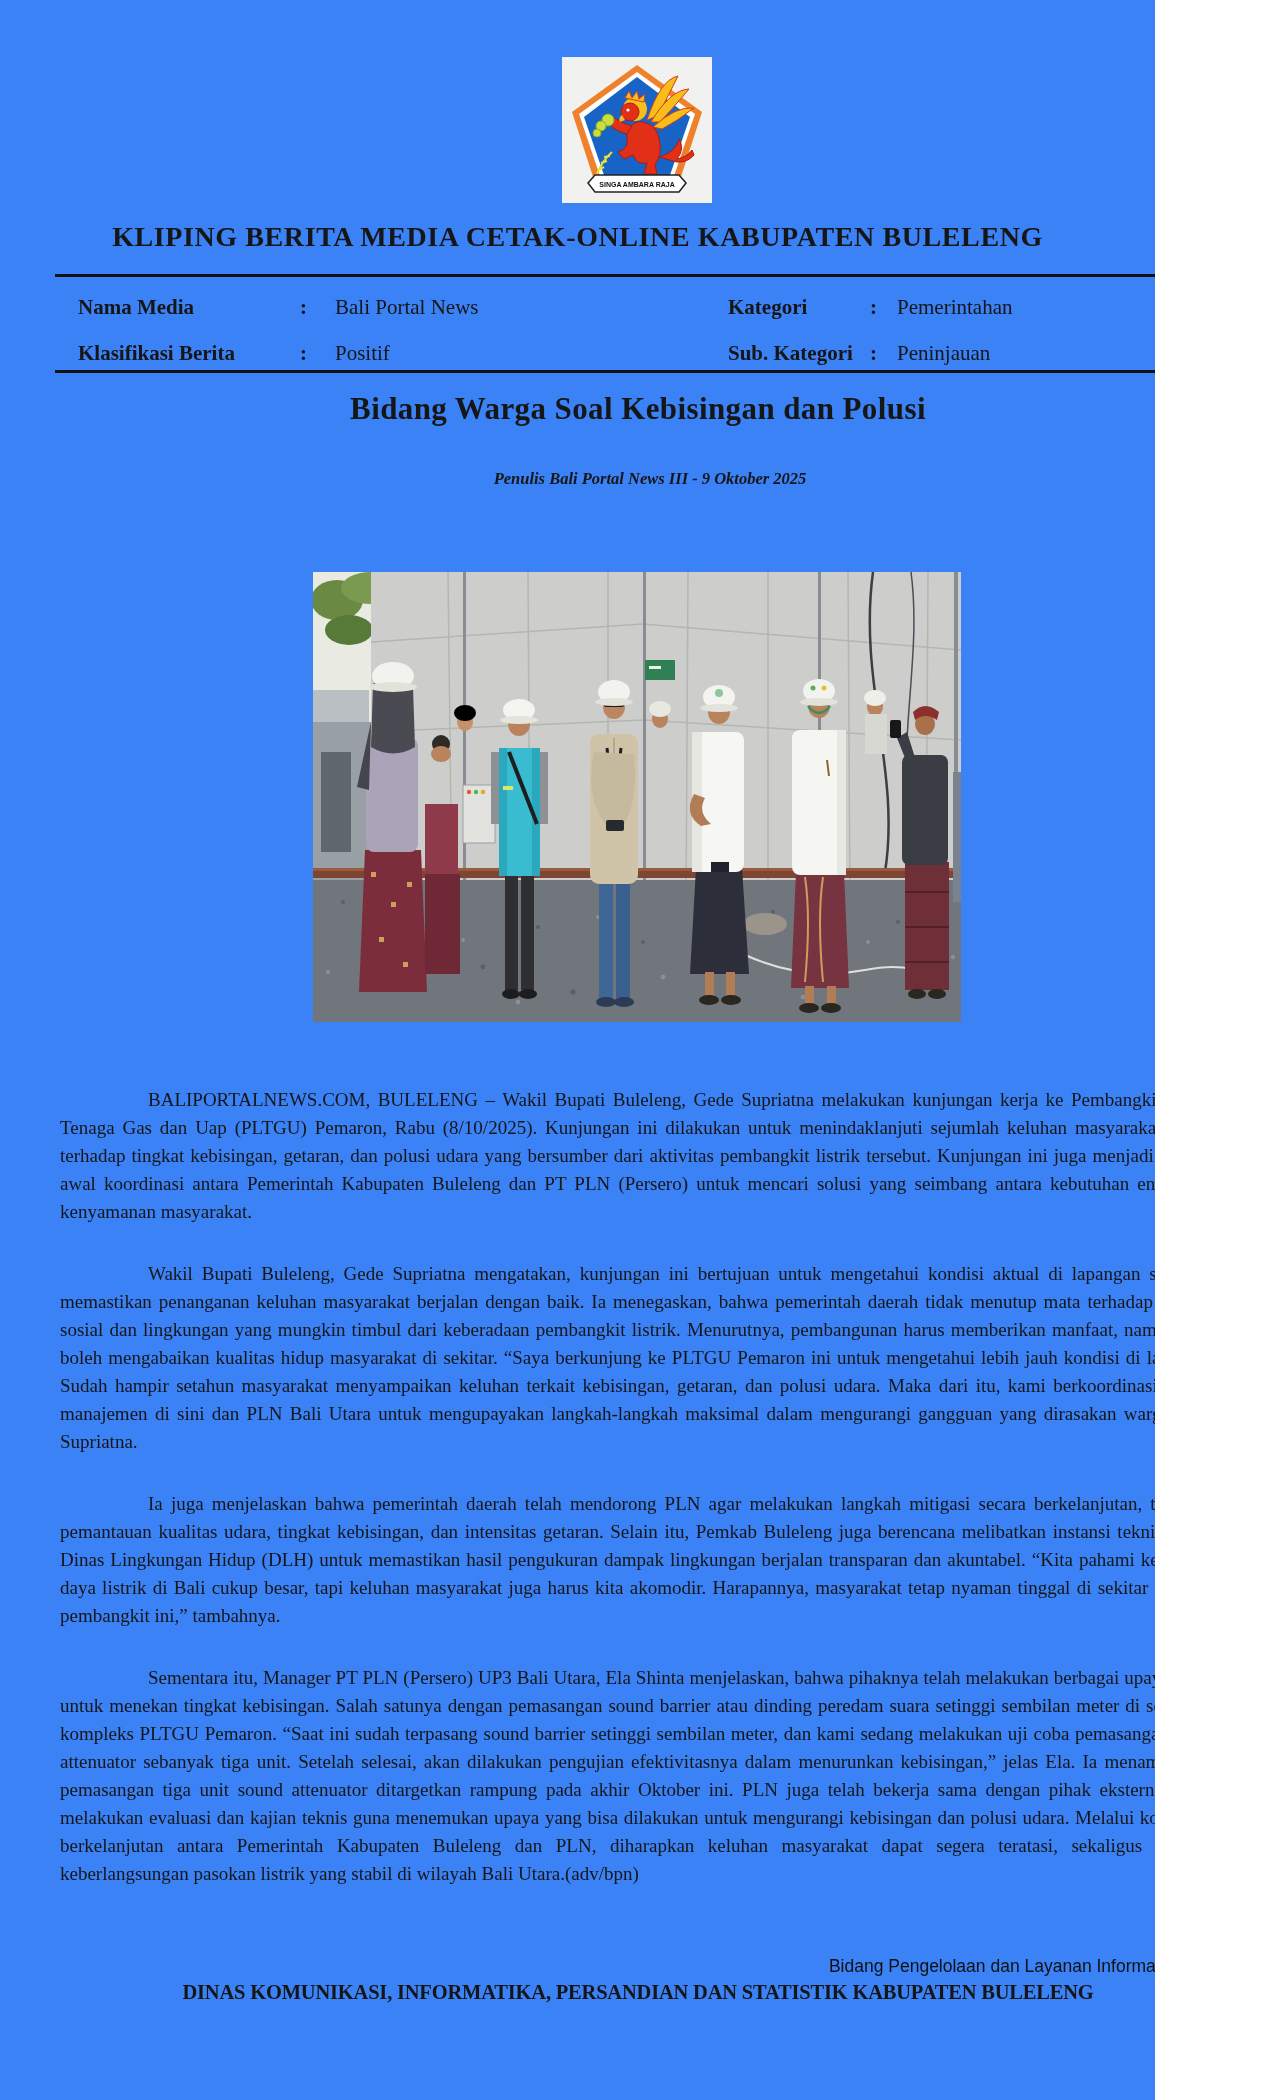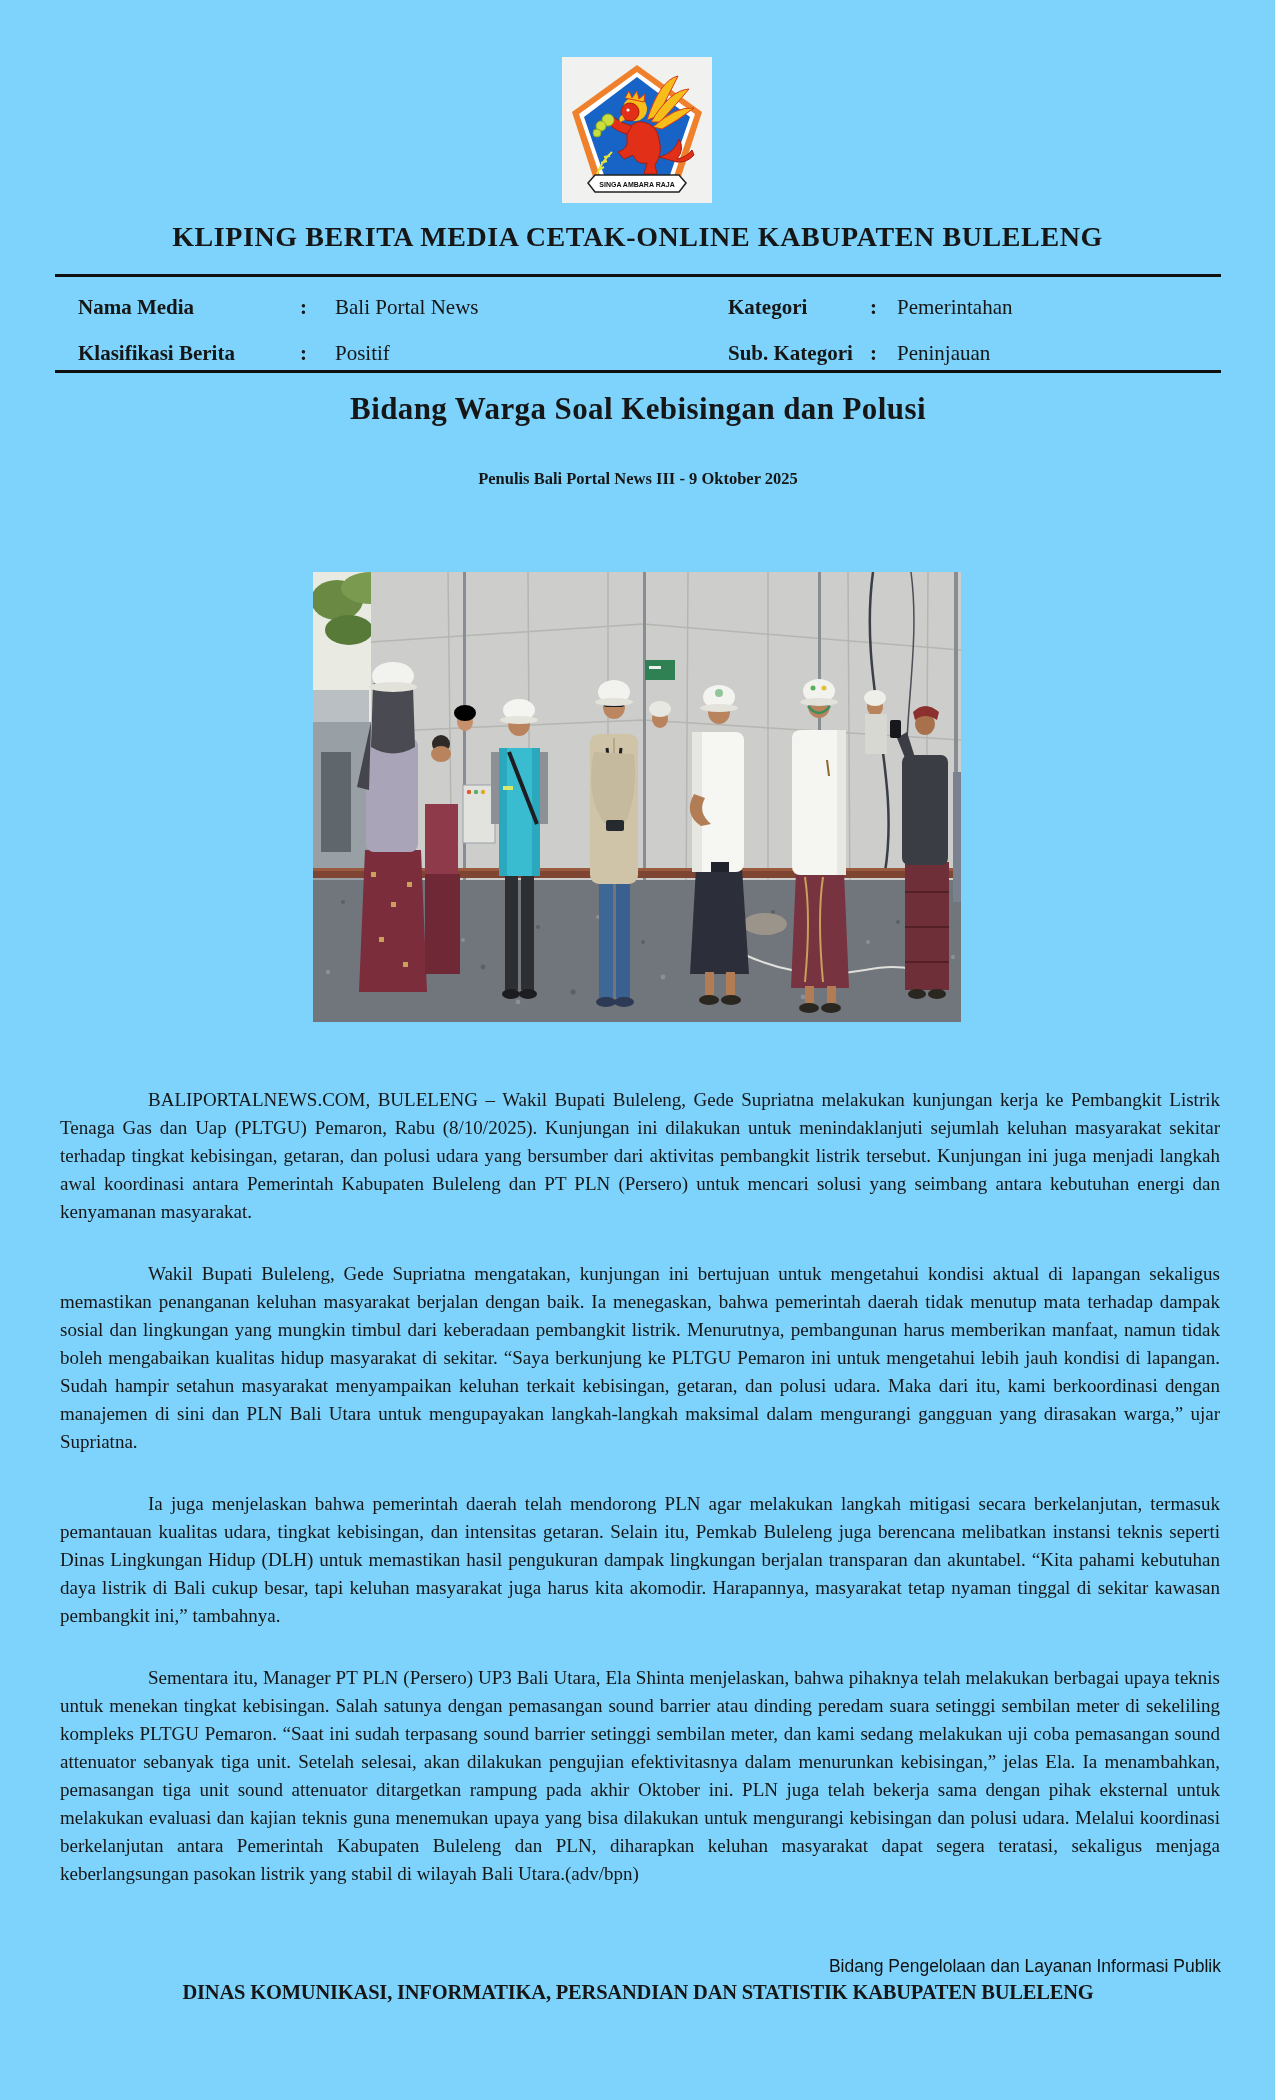--- a/index.html
+++ b/index.html
@@ -1,35 +1,35 @@
 <!DOCTYPE html>
 <html><head>
 <meta charset="utf-8">
 <style>
   html,body{margin:0;padding:0;background:#fff;}
-  .page{position:relative;width:1275px;height:2100px;background:#7dd3fc;overflow:hidden;
+  .page{position:relative;width:1155px;height:2100px;background:#3b82f6;overflow:hidden;
         font-family:"Liberation Serif",serif;color:#161616;}
   .logo-box{position:absolute;left:562px;top:57px;width:150px;height:146px;background:#f1f1ef;
             display:flex;align-items:center;justify-content:center;}
   .header-title{position:absolute;left:0;top:221px;width:100%;text-align:center;
                 font-weight:bold;font-size:28px;letter-spacing:.6px;white-space:nowrap;}
   .rule{position:absolute;left:55px;width:1166px;background:#101010;}
   .rule-1{top:274px;height:3px;}
   .rule-2{top:370px;height:3px;}
   .meta{position:absolute;left:55px;top:285px;width:1170px;height:88px;font-size:21px;margin-top:8px;}
   .meta span{position:absolute;white-space:nowrap;}
   .m-label{font-weight:bold;}
   .m-colon{font-weight:bold;}
   .r1{top:2px;} .r2{top:48px;}
   .c-l-label{left:23px;} .c-l-colon{left:245px;} .c-l-value{left:280px;}
   .c-r-label{left:673px;} .c-r-colon{left:815px;} .c-r-value{left:842px;}
   .article-title{position:absolute;left:55px;top:390px;width:1166px;text-align:center;
                  font-weight:bold;font-size:31px;line-height:38px;letter-spacing:.4px;}
-  .byline{position:absolute;left:55px;top:469px;width:1166px;text-align:center;
-          font-weight:bold;font-size:16.5px;}
+  .byline{position:absolute;left:67px;top:469px;width:1166px;text-align:center;
+          font-weight:bold;font-size:16.5px;font-style:italic;}
   .photo{position:absolute;left:313px;top:572px;width:648px;height:450px;}
   .body-text{position:absolute;left:60px;top:1086px;width:1160px;}
   .body-text p{margin:0 0 34px 0;font-size:19px;line-height:28px;text-align:justify;
                text-indent:88px;}
   .source-url{position:absolute;left:60px;top:1843px;width:1160px;font-weight:bold;
               font-size:19px;line-height:27px;}
   .source-url div{white-space:nowrap;}
   .footer-unit{position:absolute;left:55px;top:1956px;width:1166px;text-align:right;
                font-family:"Liberation Sans",sans-serif;font-size:17.5px;color:#111;}
   .footer-agency{position:absolute;left:55px;top:1981px;width:1166px;text-align:center;

